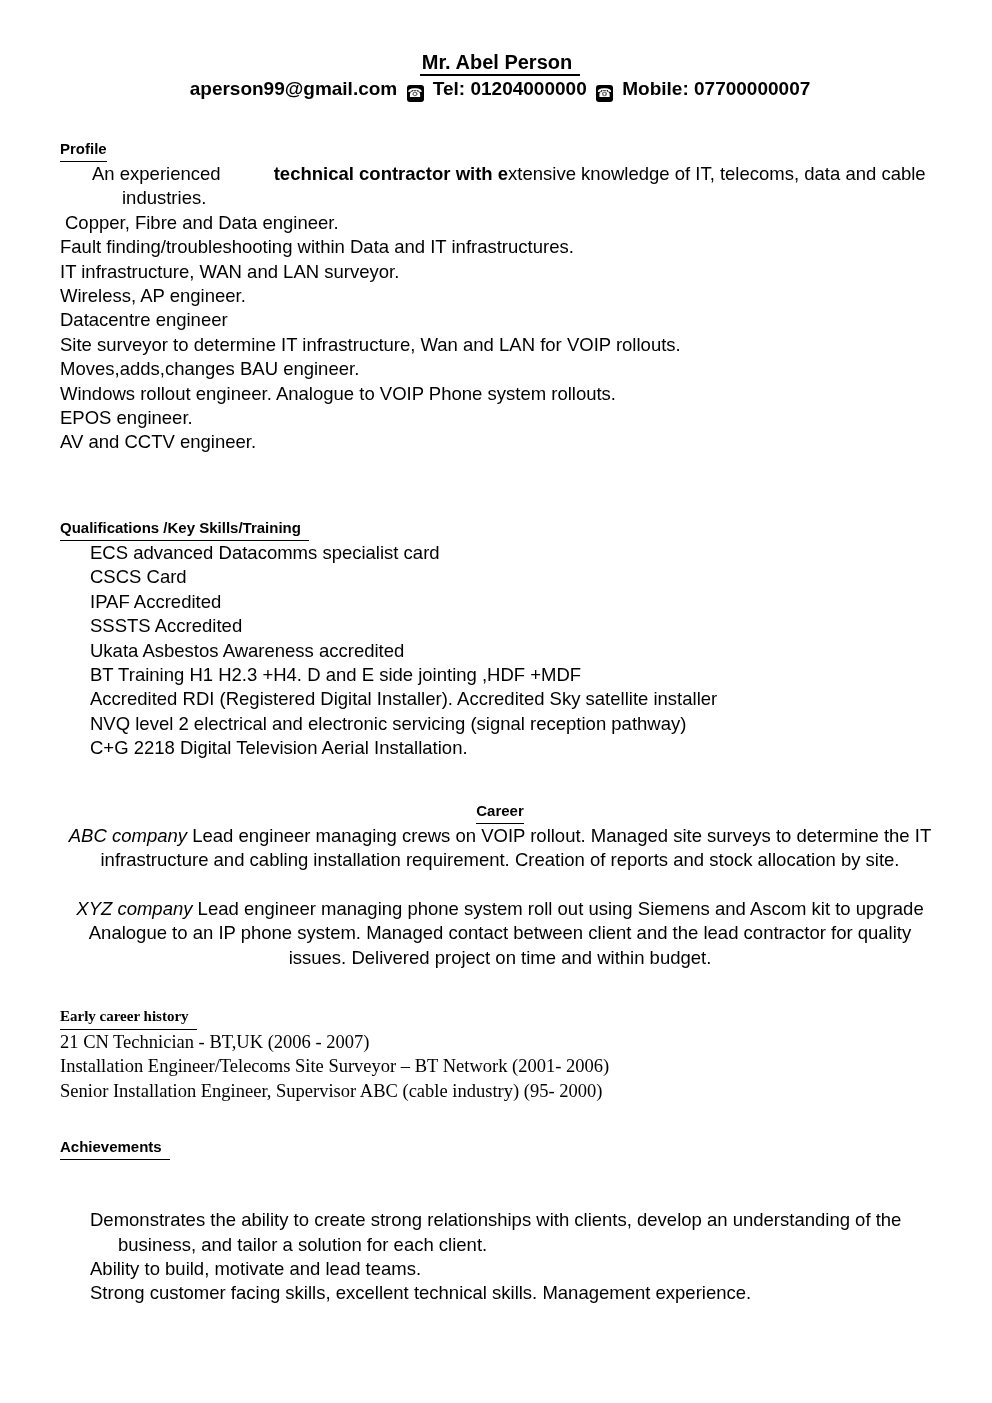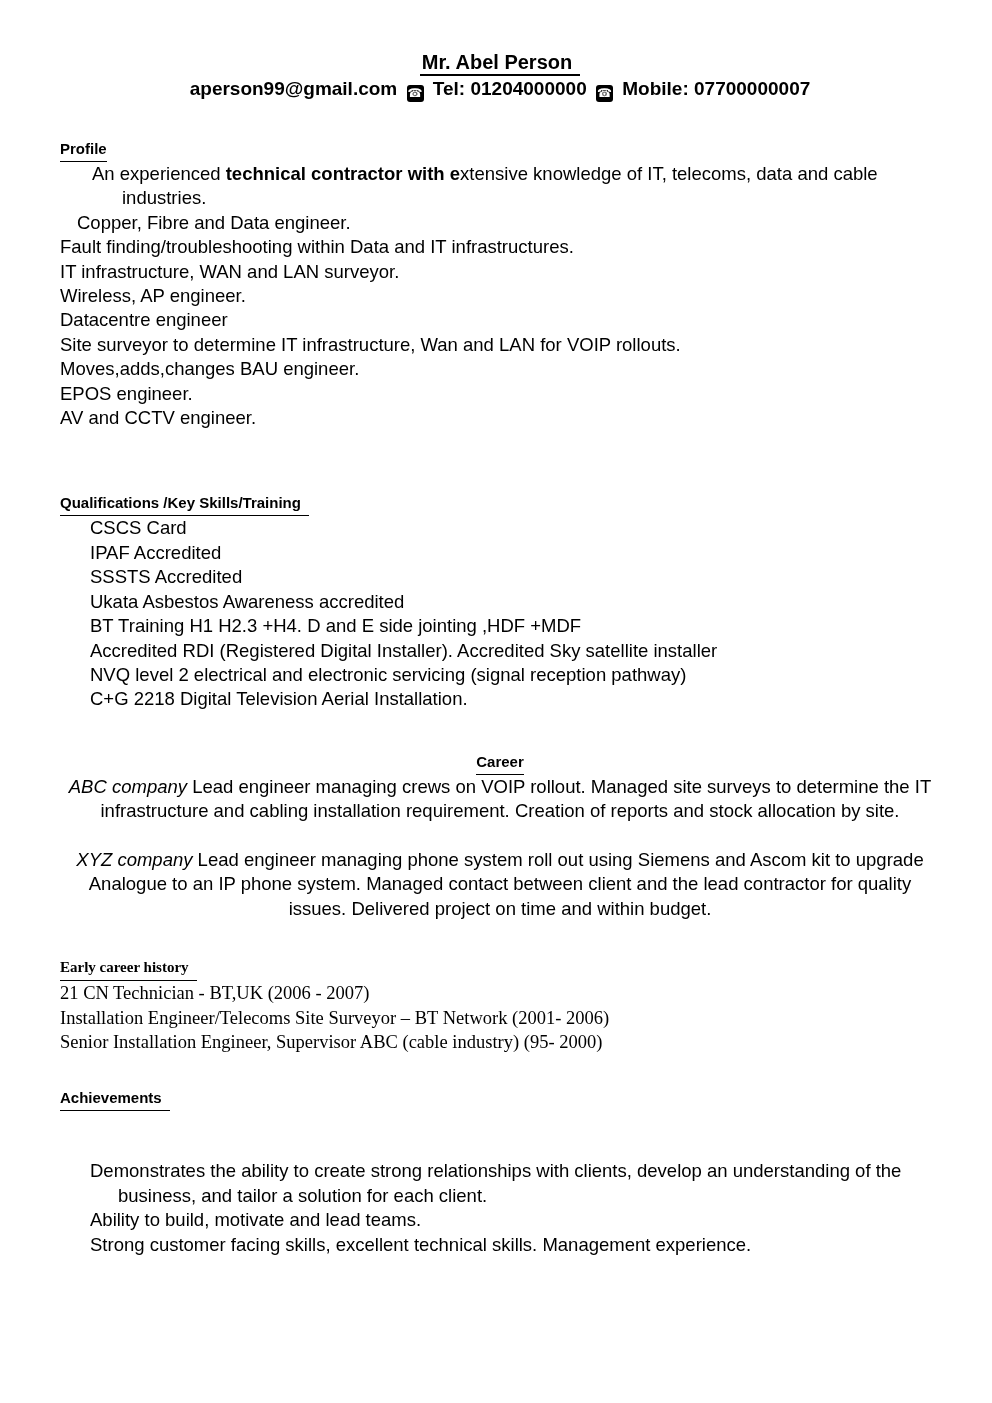--- a/index.html
+++ b/index.html
@@ -40,27 +40,27 @@
   .sec{margin:0;}
   .sec-profile{margin-top:34px;}
   .sec-quals{margin-top:60px;}
   .sec-career{margin-top:37px;text-align:center;}
   .sec-early{margin-top:33px;font-family:Liberation Serif, serif;}
   .sec-achieve{margin-top:31px;}
   .intro{
     padding-left:62px;text-indent:-30px;
   }
   .line{padding:0;}
-  .line.tiny-indent{padding-left:5px;margin-left:12px;}
+  .line.tiny-indent{padding-left:5px;}
   .indent1{padding-left:30px;}
   .hang{padding-left:58px;text-indent:-28px;margin-top:48px;}
   .para{margin:0;}
   .para + .para{margin-top:24.4px;}
   .italic{font-style:italic;}
-  b,.b{font-weight:bold;}
+  b,.b{font-weight:bold;margin-left:48px;}
 </style>
 </head>
 <body>
 
 <div class="page">
 
   <div class="center doc-name">
     <span class="u">Mr. Abel Person</span>
   </div>
   <div class="center contact-line">
@@ -74,26 +74,28 @@
   <div class="sec sec-profile">
     <div><span class="hd">Profile</span></div>
     <div class="intro"><span>An experienced </span><b>technical contractor with e</b><span>xtensive knowledge of IT, telecoms, data and cable industries.</span></div>
     <div class="line tiny-indent">Copper, Fibre and Data engineer.</div>
     <div class="line">Fault finding/troubleshooting within Data and IT infrastructures.</div>
     <div class="line">IT infrastructure, WAN and LAN surveyor.</div>
     <div class="line">Wireless, AP engineer.</div>
     <div class="line">Datacentre engineer</div>
     <div class="line">Site surveyor to determine IT infrastructure, Wan and LAN for VOIP rollouts.</div>
     <div class="line">Moves,adds,changes BAU engineer.</div>
+    <div class="line">Windows rollout engineer. Analogue to VOIP Phone system rollouts.</div>
     <div class="line">EPOS engineer.</div>
     <div class="line">AV and CCTV engineer.</div>
   </div>
 
   <div class="sec sec-quals">
     <div><span class="hd pad">Qualifications /Key Skills/Training</span></div>
+    <div class="line indent1">ECS advanced Datacomms specialist card</div>
     <div class="line indent1">CSCS Card</div>
     <div class="line indent1">IPAF Accredited</div>
     <div class="line indent1">SSSTS Accredited</div>
     <div class="line indent1">Ukata Asbestos Awareness accredited</div>
     <div class="line indent1">BT Training H1 H2.3 +H4. D and E side jointing ,HDF +MDF</div>
     <div class="line indent1">Accredited RDI (Registered Digital Installer). Accredited Sky satellite installer</div>
     <div class="line indent1">NVQ level 2 electrical and electronic servicing (signal reception pathway)</div>
     <div class="line indent1">C+G 2218 Digital Television Aerial Installation.</div>
   </div>
 

